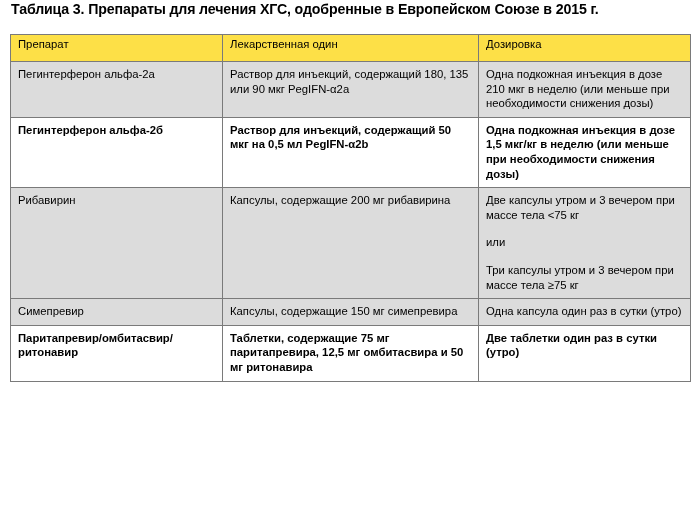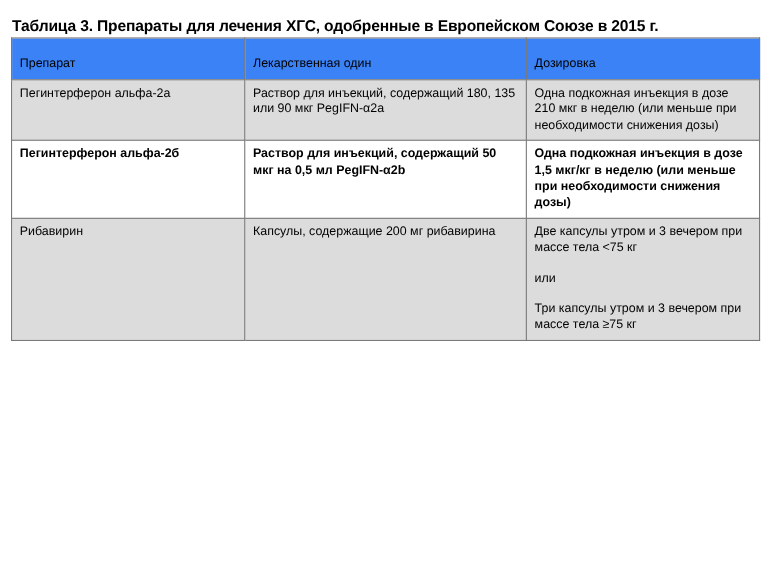--- a/index.html
+++ b/index.html
@@ -18,21 +18,21 @@
   .page {
     position: relative;
     width: 700px;
     height: 532px;
     box-sizing: border-box;
   }
 
   .table-caption {
     position: absolute;
     left: 11px;
-    top: 15px;
+    top: 0;
     width: 680px;
     font-size: 14.2px;
     font-weight: bold;
     letter-spacing: -0.15px;
     line-height: 18px;
     white-space: nowrap;
   }
 
   .drug-table {
     position: absolute;
@@ -56,22 +56,22 @@
     text-align: left;
     font-size: 11.3px;
     line-height: 14.6px;
     font-weight: normal;
     padding: 5px 7px 6px 7px;
     box-sizing: border-box;
   }
 
   .drug-table thead th {
     height: 27px;
-    padding-top: 16px;
-    background: #3b82f6;
+    padding-top: 2px;
+    background: #fde047;
   }
 
   tr.shaded td {
     background: #dcdcdc;
     margin-left: 24px;
   }
   tr.plain td {
     background: #ffffff;
     font-weight: bold;
   }
@@ -135,16 +135,38 @@
           </td>
           <td>
             <span class="cell-line">Капсулы, содержащие 200 мг рибавирина</span>
           </td>
           <td>
             <span class="cell-line">Две капсулы утром и 3 вечером при массе тела &lt;75 кг</span>
             <span class="cell-line gap">или</span>
             <span class="cell-line gap">Три капсулы утром и 3 вечером при массе тела ≥75 кг</span>
           </td>
         </tr>
+        <tr class="shaded">
+          <td>
+            <span class="cell-line">Симепревир</span>
+          </td>
+          <td>
+            <span class="cell-line">Капсулы, содержащие 150 мг симепревира</span>
+          </td>
+          <td>
+            <span class="cell-line">Одна капсула один раз в сутки (утро)</span>
+          </td>
+        </tr>
+        <tr class="plain">
+          <td>
+            <span class="cell-line">Паритапревир/омбитасвир/ ритонавир</span>
+          </td>
+          <td>
+            <span class="cell-line">Таблетки, содержащие 75 мг паритапревира, 12,5 мг омбитасвира и 50 мг ритонавира</span>
+          </td>
+          <td>
+            <span class="cell-line">Две таблетки один раз в сутки (утро)</span>
+          </td>
+        </tr>
       </tbody>
   </table>
 
 </div>
 
 </body></html>

